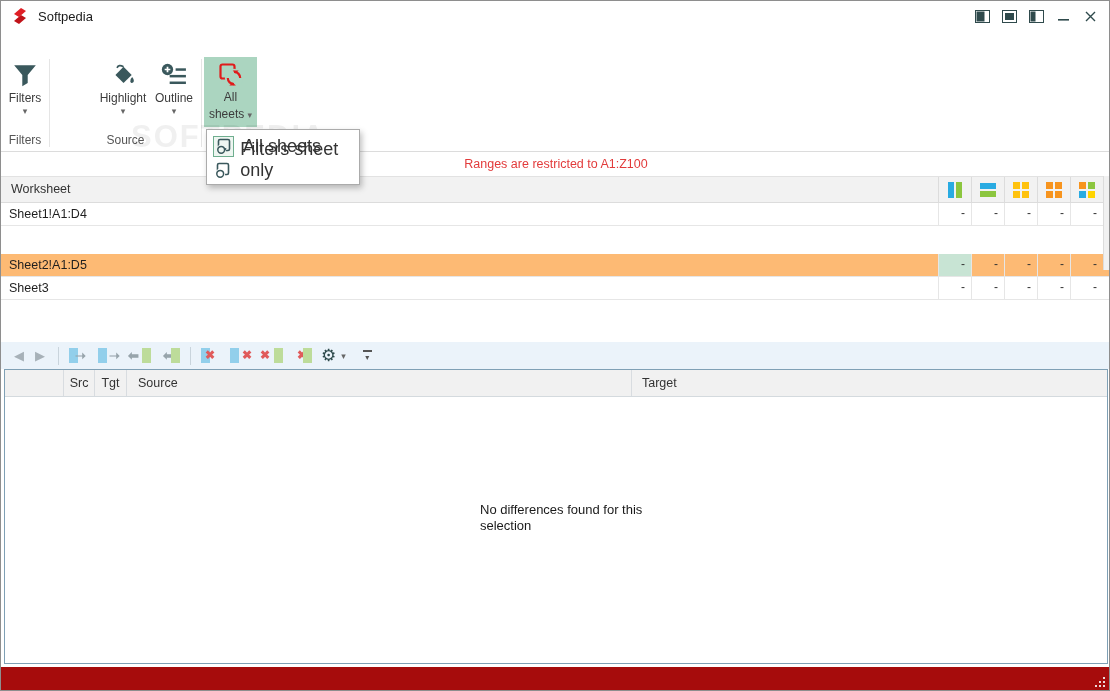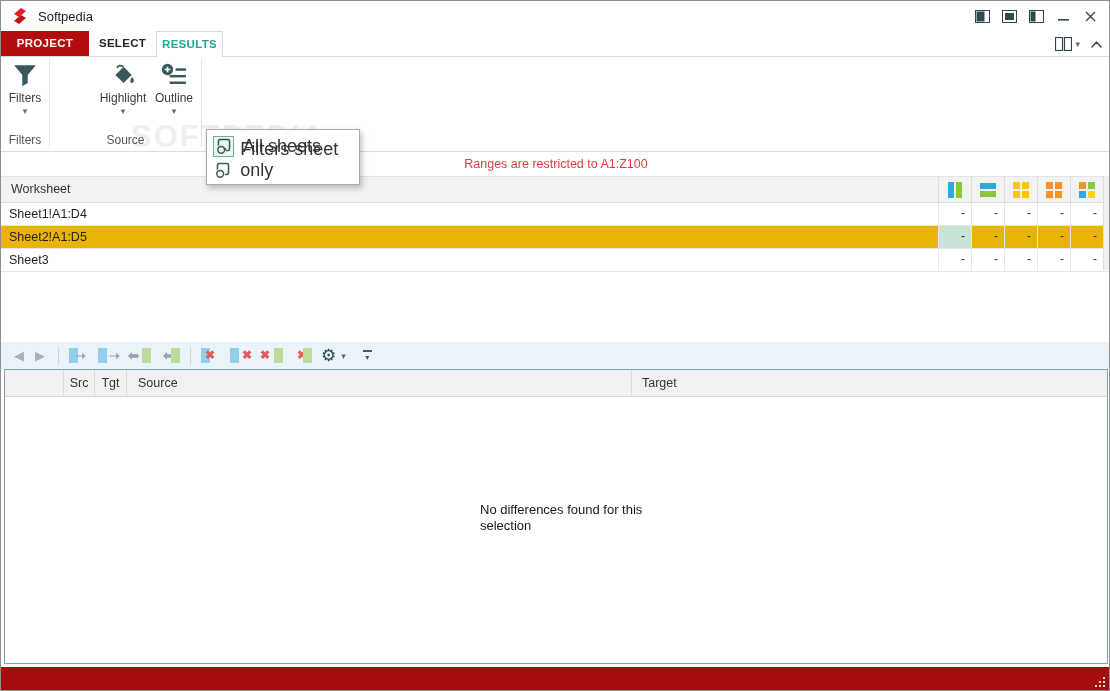--- a/index.html
+++ b/index.html
@@ -42,21 +42,21 @@
   
   .msgbar{position:absolute;left:0;top:151px;width:1110px;height:24px;line-height:24px;text-align:center;font-size:12.5px;color:#e23b3b;}
   
   .sheets{position:absolute;left:0;top:175px;width:1110px;}
   .sh-header{position:relative;height:25px;background:#f2f2f2;border-top:1px solid #e2e2e2;border-bottom:1px solid #dcdcdc;box-sizing:content-box;}
   .sh-header .sh-title{position:absolute;left:10px;top:0;line-height:25px;font-size:12.5px;color:#333;}
   .icol{position:absolute;top:0;width:33px;height:100%;border-left:1px solid #dcdcdc;box-sizing:border-box;display:flex;align-items:center;justify-content:center;}
   .i0{left:937px}.i1{left:970px}.i2{left:1003px}.i3{left:1036px}.i4{left:1069px}
   .sh-row{position:relative;height:23px;border-bottom:1px solid #e6e6e6;box-sizing:border-box;background:#fff;}
   .sh-row .name{position:absolute;left:8px;top:0;line-height:22px;font-size:12.5px;color:#1f1f1f;}
-  .sh-row.alt{background:#eab308;}
+  .sh-row.alt{background:#fdba74;margin-top:28px;}
   .cell{position:absolute;top:0;width:33px;height:100%;border-left:1px solid #e6e6e6;box-sizing:border-box;text-align:right;padding-right:6px;font-size:12px;color:#333;line-height:21px;}
   .cell.sel{background:#c8e4d4;}
   .vstrip{position:absolute;left:1102px;top:0;width:8px;height:94px;background:#f1f1f1;border-left:1px solid #dcdcdc;box-sizing:border-box;}
   
   .mini{width:16px;height:16px;position:relative;}
   .mini .b{position:absolute;}
   
   .toolbar{position:absolute;left:0;top:341px;width:1110px;height:27px;background:#ebf3fa;display:flex;align-items:center;padding-left:10px;box-sizing:border-box;gap:5px;}
   .tb-sep{width:1px;height:18px;background:#c9d4dc;margin:0 5px;}
   .nav{width:16px;text-align:center;font-size:0;cursor:default;}
@@ -126,40 +126,20 @@
           </svg>
       </span>
       <span class="winbtn glyphbtn">
         <svg width="13" height="13" viewBox="0 0 13 13">
             <path d="M2 2 L11 11 M11 2 L2 11" stroke="#2f4a4c" stroke-width="1.4"></path>
           </svg>
       </span>
     </div>
   </div>
 
-  <div class="tabbar">
-    <div class="underline"></div>
-    <div class="tab tab-project">PROJECT</div>
-    <div class="tab tab-select">SELECT</div>
-    <div class="tab tab-results">RESULTS</div>
-    <div class="tabbar-right">
-      <span style="display:flex;align-items:center;gap:3px;">
-        <svg width="17" height="14" viewBox="0 0 17 14">
-            <rect x="0.5" y="0.5" width="7" height="13" fill="none" stroke="#2f4a4c" stroke-width="1.2"></rect>
-            <rect x="9.5" y="0.5" width="7" height="13" fill="none" stroke="#2f4a4c" stroke-width="1.2"></rect>
-          </svg>
-        <span class="caret"></span>
-      </span>
-      <span>
-        <svg width="13" height="9" viewBox="0 0 13 9">
-            <polyline points="2,7 6.5,2 11,7" fill="none" stroke="#2f4a4c" stroke-width="1.5" stroke-linecap="round" stroke-linejoin="round"></polyline>
-          </svg>
-      </span>
-    </div>
-  </div>
 
   <div class="ribbon">
 
     <div class="rb-btn" style="left:0;width:48px;">
       <svg class="rb-icon" viewBox="0 0 24 24">
         <path d="M2 2 H22 L14.5 11 V18.5 L9.5 21.5 V11 Z" fill="#3a585c"></path>
       </svg>
       <span class="rb-label">Filters</span>
       <span class="caret rb-caret"></span>
     </div>
@@ -184,20 +164,34 @@
         <rect x="13.5" y="4.9" width="9.5" height="2.3" fill="#3a585c"></rect>
         <rect x="8" y="11" width="15" height="2.3" fill="#3a585c"></rect>
         <rect x="8" y="17.1" width="15" height="2.3" fill="#3a585c"></rect>
       </svg>
       <span class="rb-label">Outline</span>
       <span class="caret rb-caret"></span>
     </div>
 
     <div class="rb-sep" style="left:200px;"></div>
 
+    <div class="rb-btn rb-allsheets" style="left:203px;width:53px;">
+      <svg class="rb-icon" viewBox="0 0 26 26" style="margin-top:5px;">
+        <rect x="2.5" y="2.5" width="14" height="14" rx="2" fill="none" stroke="#e01b1b" stroke-width="2.2"></rect>
+        <circle cx="16" cy="16" r="9.2" fill="#abd5c0"></circle>
+        <path d="M16 9.8 A6.2 6.2 0 0 1 22.2 16" fill="none" stroke="#e01b1b" stroke-width="2.2"></path>
+        <path d="M16 22.2 A6.2 6.2 0 0 1 9.8 16" fill="none" stroke="#e01b1b" stroke-width="2.2"></path>
+        <polygon points="19.2,9.9 16.2,6.6 16.2,12.6" fill="#e01b1b" transform="rotate(90 17.5 9.8)"></polygon>
+        <polygon points="12.8,22.1 15.8,18.8 15.8,25.4" fill="#e01b1b" transform="rotate(90 14.5 22.2)"></polygon>
+      </svg>
+      <span class="rb-label">All</span>
+      <span class="rb-label" style="display:inline;">
+        <span>sheets</span> <span class="caret"></span>
+      </span>
+    </div>
 
     <div class="rb-group" style="left:0;width:48px;">Filters</div>
     <div class="rb-group" style="left:50px;width:149px;">Source</div>
   </div>
 
   <div class="watermark">SOFTPEDIA</div>
 
   <div class="msgbar">Ranges are restricted to A1:Z100</div>
 
   <div class="menu">

